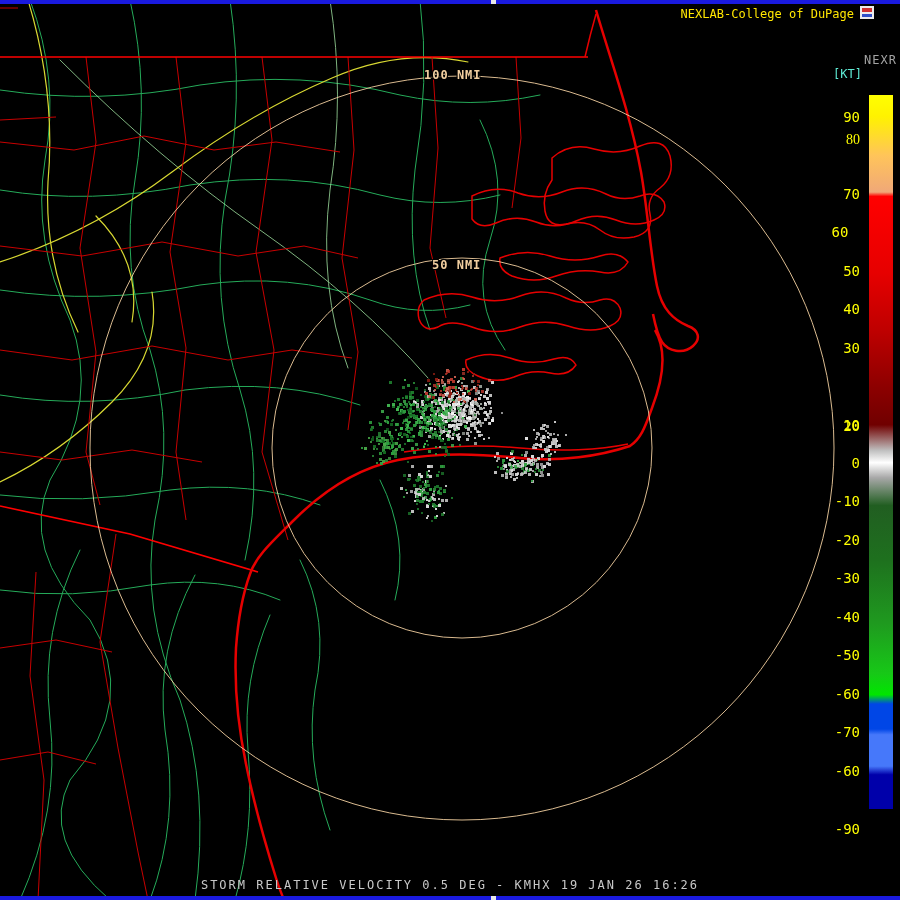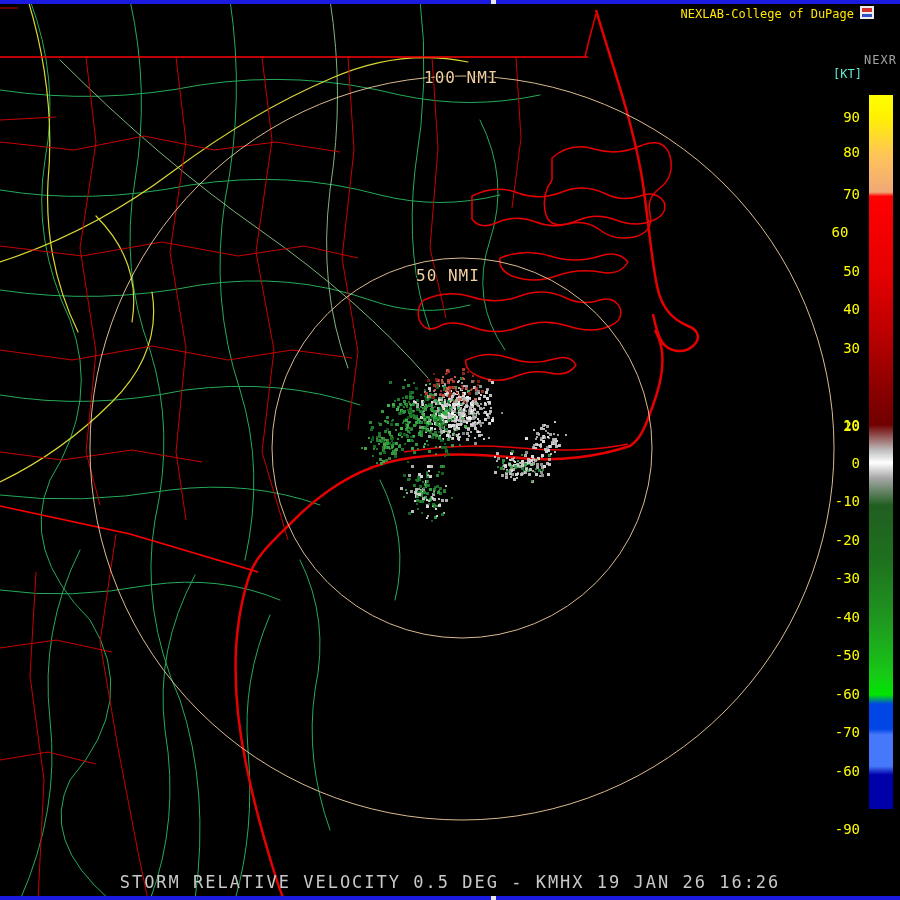--- a/index.html
+++ b/index.html
@@ -7,41 +7,41 @@
   .screen {
     position:relative; width:900px; height:900px; background:#000;
     overflow:hidden; font-family:"DejaVu Sans Mono","Liberation Mono",monospace;
   }
   .bar { position:absolute; left:0; width:900px; height:4px; background:#1A1AE0; z-index:5; }
   .bar.top { top:0; } .bar.bottom { bottom:0; }
   .tick { position:absolute; width:5px; height:4px; background:#E8E8E8; left:491px; z-index:6; }
   .tick-top { top:0; } .tick-bottom { bottom:0; }
   svg.map { position:absolute; left:0; top:0; }
   .ring-label {
-    position:absolute; color:#F2CFA0; font-size:16px; font-weight:normal; letter-spacing:1px;
+    position:absolute; color:#F2CFA0; font-size:12px; font-weight:bold; letter-spacing:1px;
     text-shadow:1px 1px 0 #000,-1px -1px 0 #000,1px -1px 0 #000,-1px 1px 0 #000; z-index:3;
   }
   #label-100 { left:424px; top:68px; }
-  #label-50  { left:416px; top:258px;margin-top:8px; }
+  #label-50  { left:432px; top:258px; }
   .brand { position:absolute; top:7px; right:46px; color:#FFE600; font-size:12px; z-index:4; }
   .brand-icon { position:absolute; top:6px; right:26px; width:14px; height:13px; background:#ECECEC; z-index:4; }
   .brand-icon .bi-red  { position:absolute; left:2px; top:2px; width:10px; height:4px; background:#D03030; }
   .brand-icon .bi-blue { position:absolute; left:2px; top:8px; width:10px; height:3px; background:#3050C8; }
   .nexr { position:absolute; top:53px; right:3px;  color:#a3a3a3; font-size:12px; letter-spacing:1px; z-index:4; }
   .unit { position:absolute; top:67px; right:38px; color:#5eead4; font-size:12px; z-index:4; }
   .colorbar {
     position:absolute; top:95px; right:7px; width:24px; height:714px; z-index:4;
   }
   .cb-tick {
     position:absolute; right:40px; width:40px; text-align:right;
     color:#FFFF00; font-size:14px; line-height:16px; z-index:4;
   }
   .footer {
     position:absolute; bottom:8px; left:0; width:100%; text-align:center;
-    color:#C8C8C8; font-size:17px; letter-spacing:2px; z-index:4;
+    color:#C8C8C8; font-size:12px; letter-spacing:2px; z-index:4;
   }
 </style>
 </head>
 <body>
 
 <div class="screen">
 
   <div class="bar top"></div>
   <div class="bar bottom"></div>
   <div class="tick tick-top"></div>
@@ -1322,21 +1322,21 @@
   <div class="brand-icon">
     <div class="bi-red"></div>
     <div class="bi-blue"></div>
   </div>
   <div class="nexr">NEXR</div>
   <div class="unit">[KT]</div>
 
   <div class="colorbar" style="background: linear-gradient(rgb(255, 255, 0) 0%, rgb(255, 242, 0) 3%, rgb(255, 196, 90) 8.5%, rgb(240, 168, 120) 13.6%, rgb(255, 0, 0) 14.2%, rgb(230, 0, 0) 25%, rgb(190, 0, 0) 33%, rgb(140, 0, 0) 41%, rgb(112, 0, 0) 46.2%, rgb(192, 192, 192) 49.8%, rgb(255, 255, 255) 51.5%, rgb(168, 168, 168) 53.6%, rgb(33, 94, 33) 57.5%, rgb(30, 112, 30) 65%, rgb(31, 154, 31) 74%, rgb(23, 200, 23) 81%, rgb(0, 230, 0) 84%, rgb(0, 70, 230) 85.3%, rgb(0, 70, 230) 88.8%, rgb(70, 120, 250) 89.6%, rgb(70, 120, 250) 94%, rgb(0, 0, 170) 95.2%, rgb(0, 0, 170) 100%);"></div>
   <div id="cb-ticks">
       <div class="cb-tick" style="top: 109px;">90</div>
-      <div class="cb-tick" style="top: 144px;">80</div>
+      <div class="cb-tick" style="top: 132px; font-family: Liberation Serif, serif;">80</div>
       <div class="cb-tick" style="top: 185.889px;">70</div>
       <div class="cb-tick" style="top: 224.333px; text-align: center;">60</div>
       <div class="cb-tick" style="top: 262.778px;">50</div>
       <div class="cb-tick" style="top: 301.222px;">40</div>
       <div class="cb-tick" style="top: 339.667px;">30</div>
       <div class="cb-tick" style="top: 378.111px; margin-top: 40px;">20</div>
       <div class="cb-tick" style="top: 416.556px;">10</div>
       <div class="cb-tick" style="top: 455px;">0</div>
       <div class="cb-tick" style="top: 493.444px;">-10</div>
       <div class="cb-tick" style="top: 531.889px;">-20</div>

